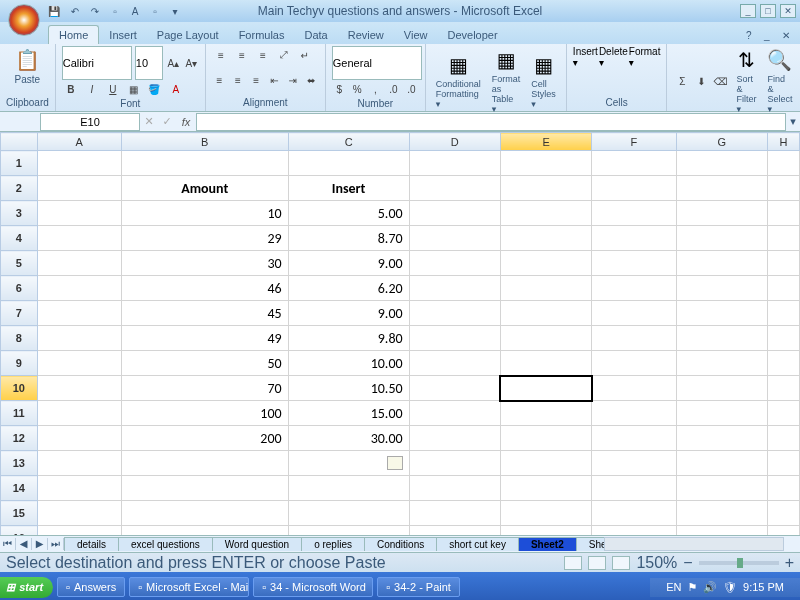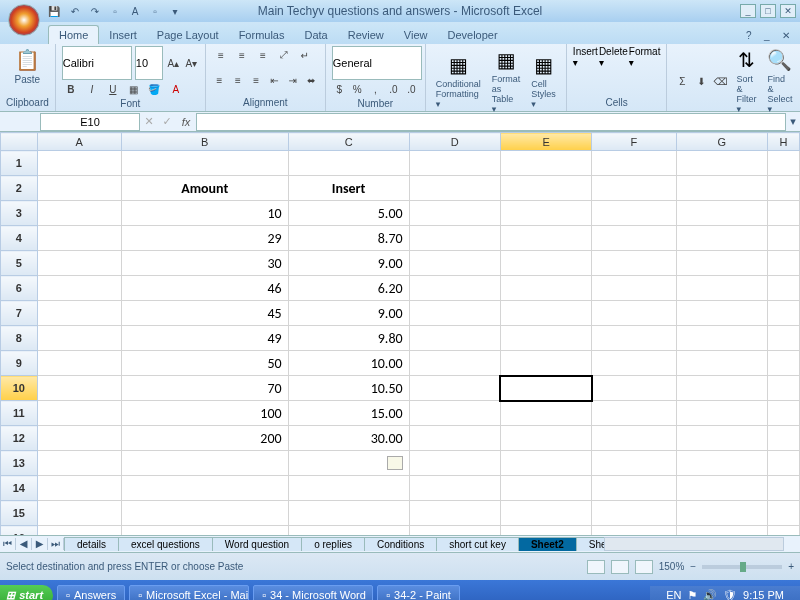--- a/index.html
+++ b/index.html
@@ -50,25 +50,25 @@
 td.cell.num { text-align: right; }
 td.cell.hdr { font-weight: bold; text-align: center; }
 td.cell.active { outline: 2px solid #000; outline-offset: -1px; }
 .paste-tag { width: 16px; height: 14px; border: 1px solid #aaa; background: #f8f8e8; display: inline-block; float: right; }
 
 
 .sheet-bar { height: 17px; background: #e8f2fc; display: flex; align-items: center; border-top: 1px solid #9bb; position: relative; }
 .sheet-nav { display: flex; }
 .sheet-nav span { width: 16px; text-align: center; font-size: 10px; color: #3b5a7a; cursor: pointer; border-right: 1px solid #bcd; }
 .sheet-tab { padding: 1px 12px; font-size: 10px; background: #d5e7f7; border: 1px solid #9bb; border-bottom: none; cursor: pointer; margin-right: -1px; }
-.sheet-tab.active { background: #0369a1; font-weight: bold; }
+.sheet-tab.active { background: #1d4ed8; font-weight: bold; }
 .hscroll { position: absolute; right: 16px; width: 180px; height: 14px; background: #e0e8f0; border: 1px solid #bcd; }
 
 
-.status-bar { height: 28px; background: linear-gradient(#dce8f4,#cde0f0); border-top: 1px solid #9bb; display: flex; align-items: center; padding: 9px 6px; font-size: 10px; color: #3b5a7a; }
+.status-bar { height: 20px; background: linear-gradient(#dce8f4,#cde0f0); border-top: 1px solid #9bb; display: flex; align-items: center; padding: 9px 6px; font-size: 16px; color: #3b5a7a; }
 .status-right { margin-left: auto; display: flex; align-items: center; gap: 6px; }
 .view-btn { width: 18px; height: 14px; border: 1px solid #9bb; background: #f0f6fc; cursor: pointer; }
 .zoom-slider { width: 80px; height: 4px; background: #bcd; position: relative; }
 .zoom-slider::after { content: ""; position: absolute; width: 6px; height: 10px; background: #6a8; left: 38px; top: -3px; }
 
 
 .taskbar { height: 30px; background: linear-gradient(#3b77d8,#2a5db8); display: flex; align-items: center; color: #fff; font-size: 11px; }
 .start-btn { background: linear-gradient(#5c5,#3a3); padding: 4px 10px 4px 6px; border-radius: 0 12px 12px 0; font-weight: bold; font-style: italic; display: flex; align-items: center; gap: 4px; }
 .task-item { background: linear-gradient(#5a8de0,#3a6dc0); border: 1px solid #6a9df0; padding: 3px 8px; margin-left: 4px; border-radius: 2px; display: flex; align-items: center; gap: 4px; max-width: 120px; overflow: hidden; white-space: nowrap; }
 .tray { margin-left: auto; background: linear-gradient(#4a7dd0,#3a6dc0); padding: 3px 16px; display: flex; align-items: center; gap: 6px; justify-content: center; }

